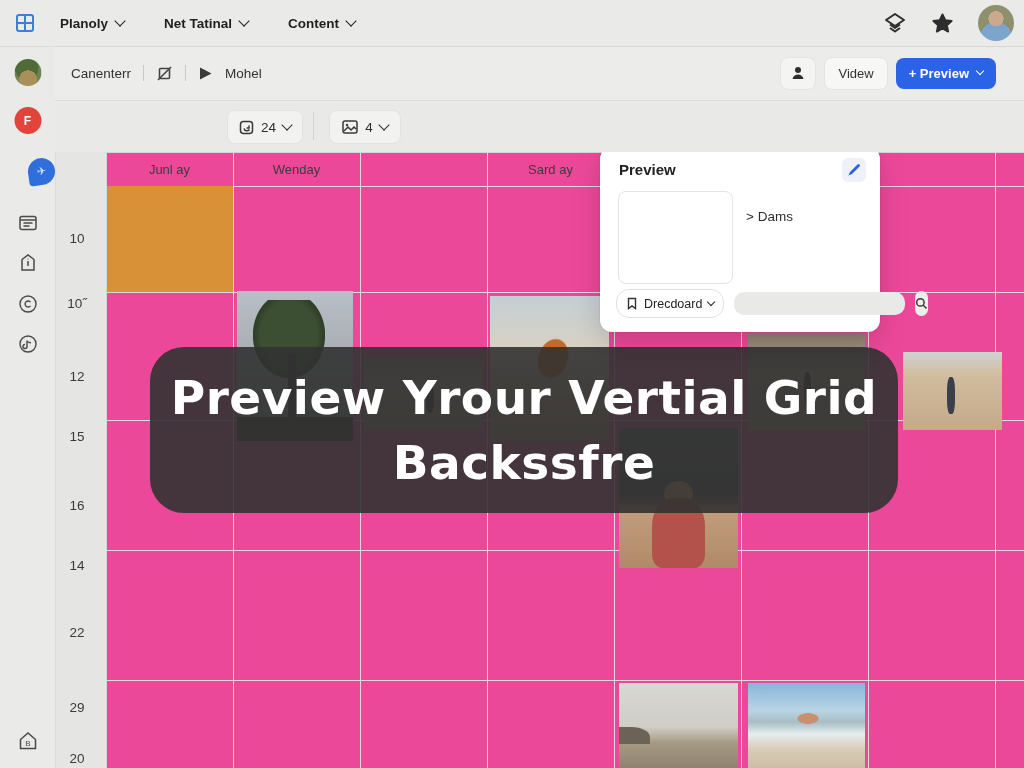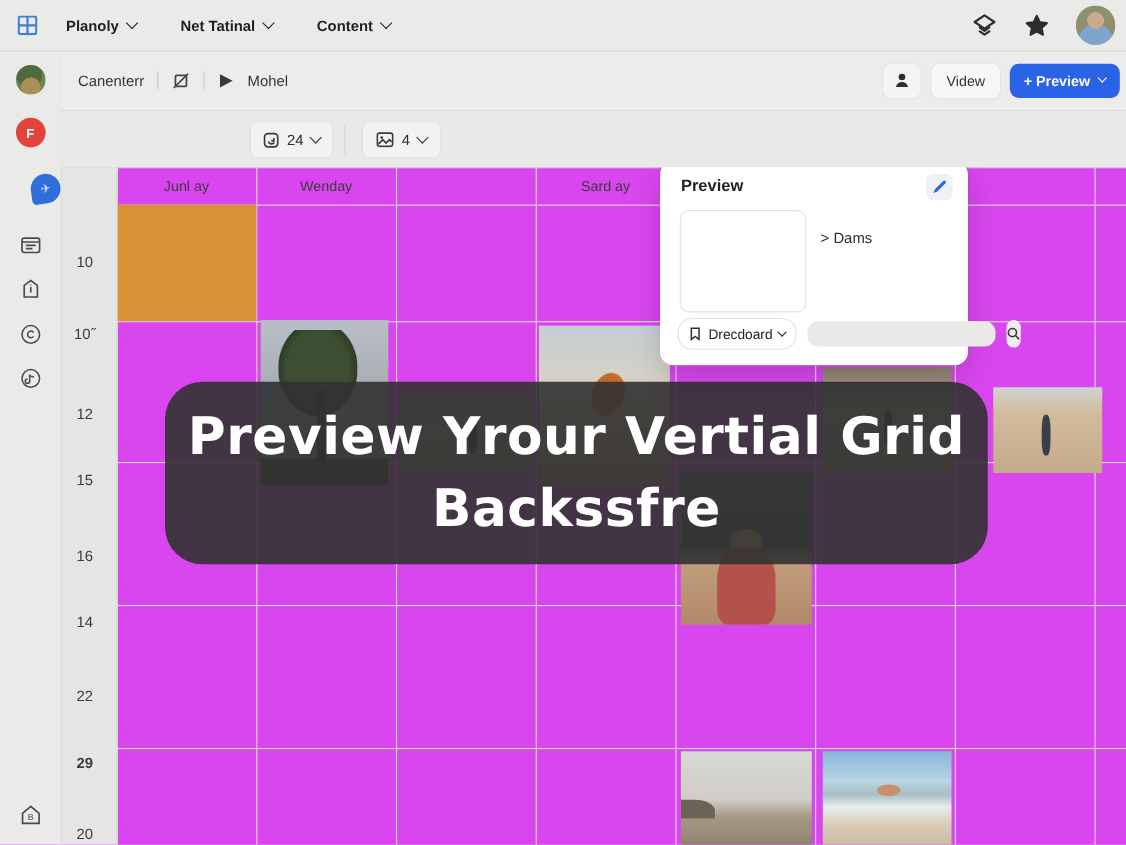--- a/index.html
+++ b/index.html
@@ -1,34 +1,34 @@
 <!DOCTYPE html>
 <html><head>
 <meta charset="utf-8">
 <style>
   html,body{margin:0;padding:0;}
-  #app{position:relative;width:1024px;height:768px;background:#d946ef;overflow:hidden;
+  #app{position:relative;width:1024px;height:768px;background:#ec4899;overflow:hidden;
        font-family:"Liberation Sans",sans-serif;color:#2b2b2b;}
   .abs{position:absolute;}
   
   .menubar{left:0;top:0;width:1024px;height:46px;background:#eaeae8;border-bottom:1px solid #d8d8d5;z-index:30;}
   .menu-items{left:60px;top:0;height:46px;display:flex;align-items:center;gap:40px;}
   .menu-item{display:flex;align-items:center;gap:8px;font-size:13.5px;font-weight:700;color:#1f1f1f;cursor:pointer;}
   .chev{display:inline-block;width:7px;height:7px;border-right:1.7px solid currentColor;border-bottom:1.7px solid currentColor;transform:rotate(45deg);margin-top:-4px;}
   .chev.sm{width:5px;height:5px;}
   .topbar-right{right:10px;top:0;height:46px;display:flex;align-items:center;gap:24px;}
   .avatar-sm{width:36px;height:36px;border-radius:50%;background:
       radial-gradient(circle at 50% 38%,#caa98c 0 26%,transparent 27%),
       radial-gradient(circle at 50% 92%,#7da4cc 0 42%,transparent 43%),
       #8d8f6d;}
   
   .row2{left:55px;top:46px;width:969px;height:54px;background:#ececea;border-bottom:1px solid #dcdcda;z-index:29;}
   .row2-left{left:16px;top:0;height:54px;display:flex;align-items:center;gap:12px;font-size:13.5px;color:#333;}
   .vsep{width:1px;height:16px;background:#c7c7c5;}
-  .row2-right{right:6px;top:0;height:54px;display:flex;align-items:center;gap:8px;}
+  .row2-right{right:28px;top:0;height:54px;display:flex;align-items:center;gap:8px;}
   .btn-light{height:31px;display:flex;align-items:center;justify-content:center;background:#f4f4f2;border:1px solid #e4e4e2;border-radius:8px;font-size:13px;color:#333;cursor:pointer;}
   .btn-person{width:34px;}
   .btn-videw{padding:0 13px;background:#f7f7f5;}
   .btn-primary{height:31px;padding:0 13px;display:flex;align-items:center;gap:8px;background:#2b63e6;color:#fff;border:none;border-radius:8px;font-size:13px;font-weight:700;cursor:pointer;}
   
   .row3{left:55px;top:100px;width:969px;height:52px;background:#e9e9e7;z-index:28;}
   .tool-group{position:absolute;top:10px;height:32px;display:flex;align-items:center;background:#f2f2f0;border:1px solid #e3e3e1;border-radius:8px;font-size:13.5px;color:#2e2e2e;cursor:pointer;}
   .tg1{left:8px;width:150px;padding:0 12px;justify-content:space-between;}
   .tg2{left:172px;width:74px;justify-content:center;gap:7px;}
   .tg3{left:274px;width:70px;justify-content:center;gap:7px;}
@@ -252,21 +252,21 @@
   <div class="hline" style="top:550px;"></div>
   <div class="hline" style="top:680px;"></div>
 
   <div class="row-label" style="top:231px;">10</div>
   <div class="row-label" style="top:296px;">10˝</div>
   <div class="row-label" style="top:369px;">12</div>
   <div class="row-label" style="top:429px;">15</div>
   <div class="row-label" style="top:498px;">16</div>
   <div class="row-label" style="top:558px;">14</div>
   <div class="row-label" style="top:625px;">22</div>
-  <div class="row-label" style="top:686px;font-weight:bold;">29</div>
+  <div class="row-label" style="top:700px;">29</div>
   <div class="row-label" style="top:751px;">20</div>
 
   <div class="photo p-orange" style="left:107px;top:186px;width:126px;height:106px;"></div>
   <div class="photo p-tree" style="left:237px;top:291px;width:116px;height:150px;">
       <div class="canopy"></div>
       <div class="trunk"></div>
       <div class="ground"></div>
     </div>
   <div class="photo p-dimland" style="left:364px;top:357px;width:119px;height:72px;">
       <div class="fig"></div>

